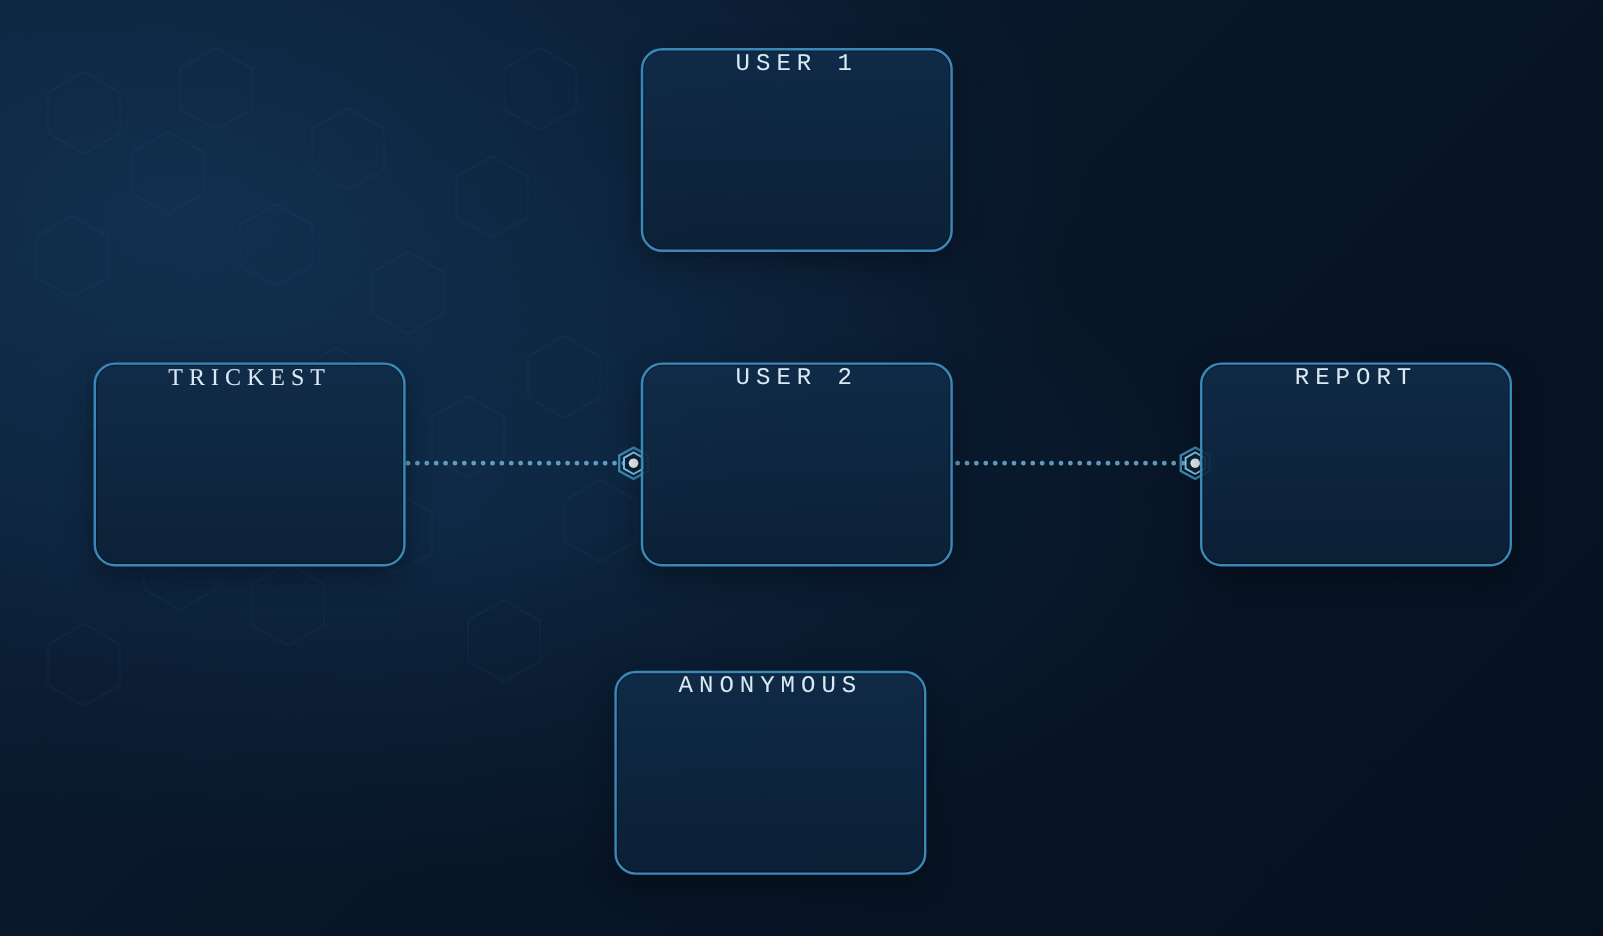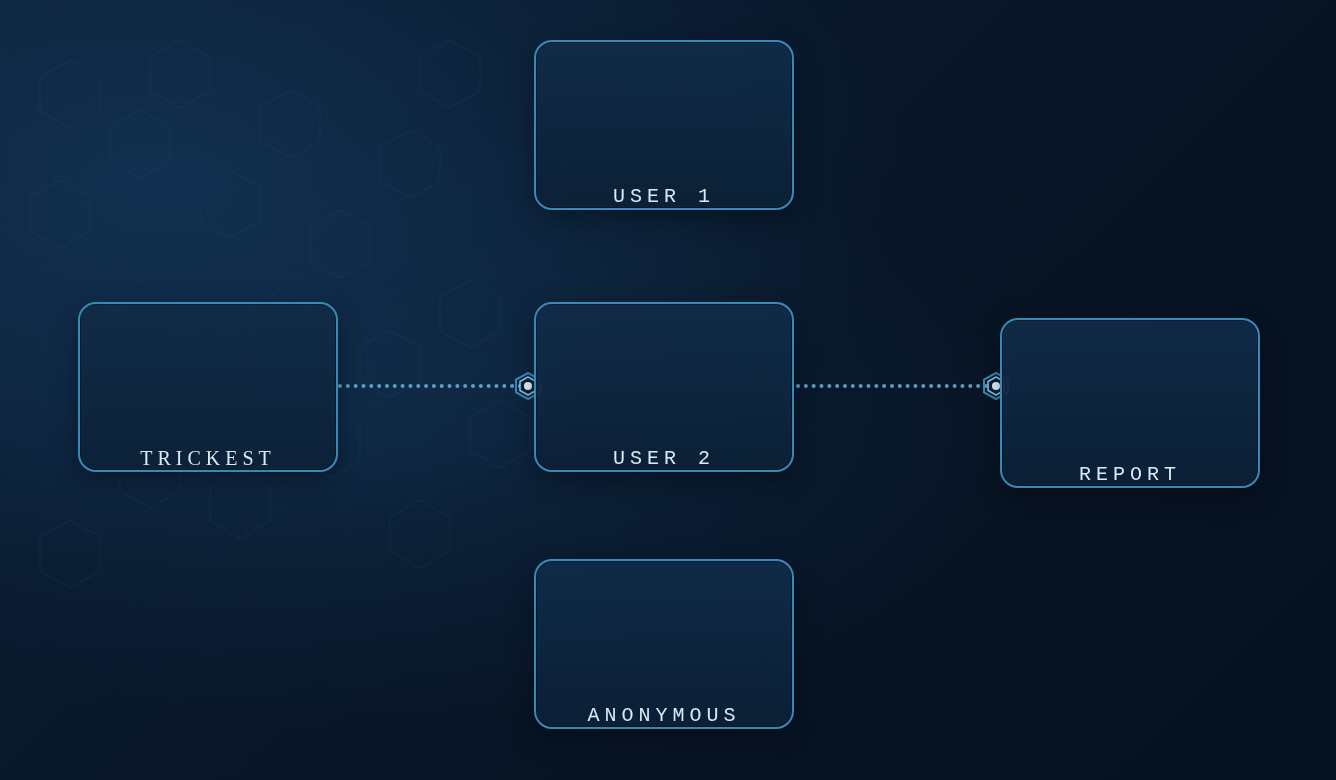--- a/index.html
+++ b/index.html
@@ -25,21 +25,21 @@
     position: relative;
     width: 1336px; height: 780px;
   }
   .node {
     position: absolute;
     width: 260px; height: 170px;
     border: 2px solid #3a88b7;
     border-radius: 18px;
     background: linear-gradient(180deg, rgba(17,44,73,0.92) 0%, rgba(12,33,55,0.92) 100%);
     box-shadow: 0 0 0 1px rgba(0,0,0,0.3) inset, 0 8px 24px rgba(0,0,0,0.35);
-    display: flex; align-items: flex-end; justify-content: center;
+    display: flex; align-items: flex-start; justify-content: center;
     color: #d9eaf4;
     font-size: 20px;
     letter-spacing: 5px;
     font-weight: 400;
   }
   .connector {
     position: absolute;
     height: 0;
     border-top: 4px dotted #6fb2d6;
     opacity: 0.85;
@@ -111,21 +111,21 @@
   </div>
 
   <div class="node" style="left:78px; top:302px;font-family:Liberation Serif, serif;">
     <span>TRICKEST</span>
   </div>
 
   <div class="node" style="left:534px; top:302px;">
     <span>USER 2</span>
   </div>
 
-  <div class="node" style="left:1000px; top:318px;">
+  <div class="node" style="left:1000px; top:302px;">
     <span>REPORT</span>
   </div>
 
-  <div class="node" style="left:534px; top:559px;">
+  <div class="node" style="left:512px; top:559px;">
     <span>ANONYMOUS</span>
   </div>
 
 </div>
 
 </body></html>

